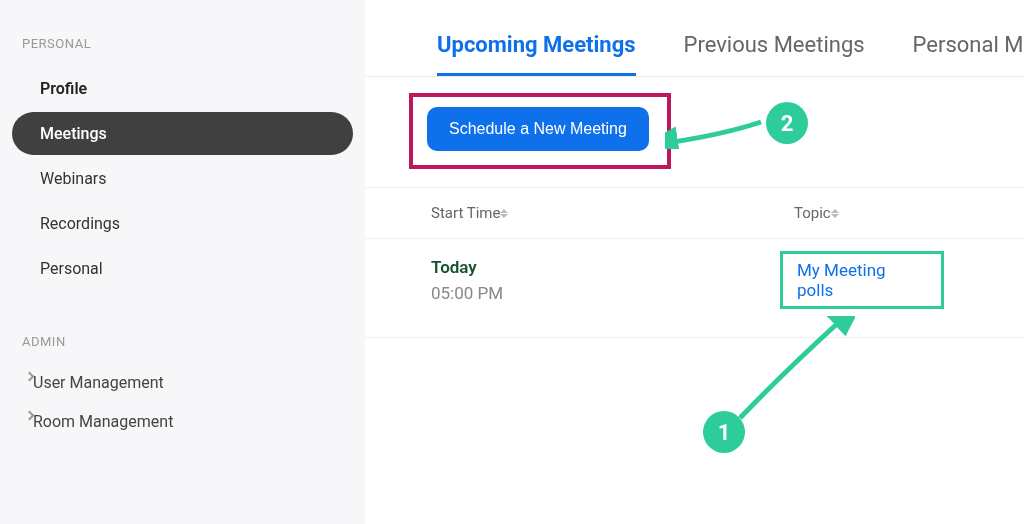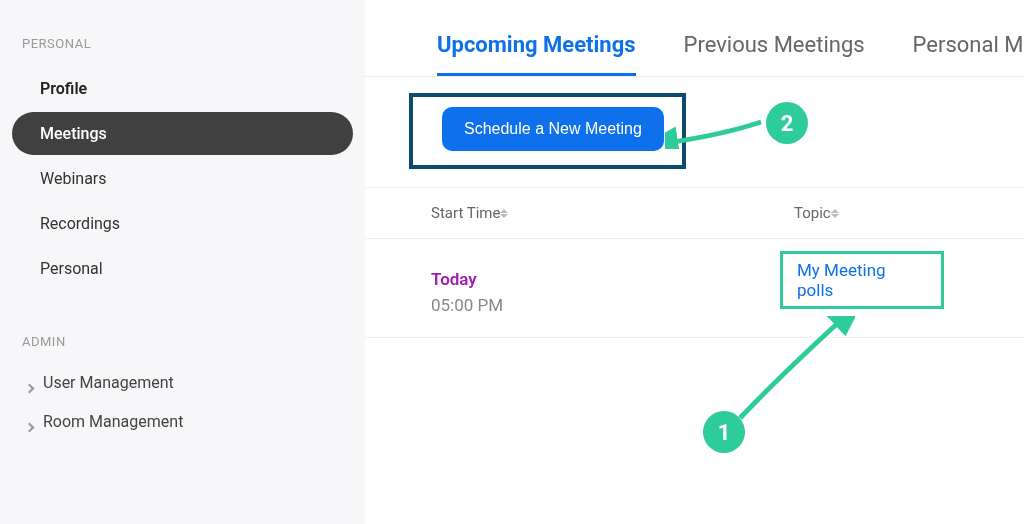--- a/index.html
+++ b/index.html
@@ -43,26 +43,25 @@
       background: #404040;
       color: #ffffff;
       font-weight: 500;
     }
     .sidebar-item.bold {
       font-weight: 600;
       color: #222;
     }
     .sidebar-admin-item {
       display: flex;
-      align-items: flex-end;
+      align-items: flex-start;
       padding: 10px 10px;
       font-size: 16px;
       color: #444;
       cursor: pointer;
-      gap: 10px;
     }
     .chevron-right {
       width: 7px;
       height: 7px;
       border-right: 2px solid #999;
       border-bottom: 2px solid #999;
       transform: rotate(-45deg);
       margin-left: 4px;
     }
     .main {
@@ -88,22 +87,22 @@
       color: #0E71EB;
       font-weight: 700;
       border-bottom: 3px solid #0E71EB;
     }
     .schedule-area {
       padding: 16px 66px 18px 44px;
       border-bottom: 1px solid #eeeeee;
     }
     .schedule-box {
       display: inline-block;
-      border: 4px solid #0c4a6e;
-      padding: 10px 18px 14px 29px;
+      border: 4px solid #be185d;
+      padding: 10px 18px 14px 14px;
     }
     .schedule-btn {
       background: #0E71EB;
       color: #ffffff;
       border: none;
       border-radius: 10px;
       padding: 13px 22px;
       font-size: 16px;
       cursor: pointer;
     }
@@ -141,24 +140,23 @@
       border-right: 4px solid transparent;
       border-top: 4px solid #bbb;
     }
     .table-row {
       display: flex;
       padding: 18px 66px 22px 66px;
       border-bottom: 1px solid #eeeeee;
     }
     .start-cell .day {
       font-size: 17px;
-      color: #a21caf;
+      color: #14532d;
       font-weight: 600;
       margin-bottom: 6px;
-      margin-top: 12px;
     }
     .start-cell .time {
       font-size: 17px;
       color: #888;
     }
     .topic-cell {
       position: relative;
     }
     .topic-box {
       border: 3px solid #2ECC9B;

